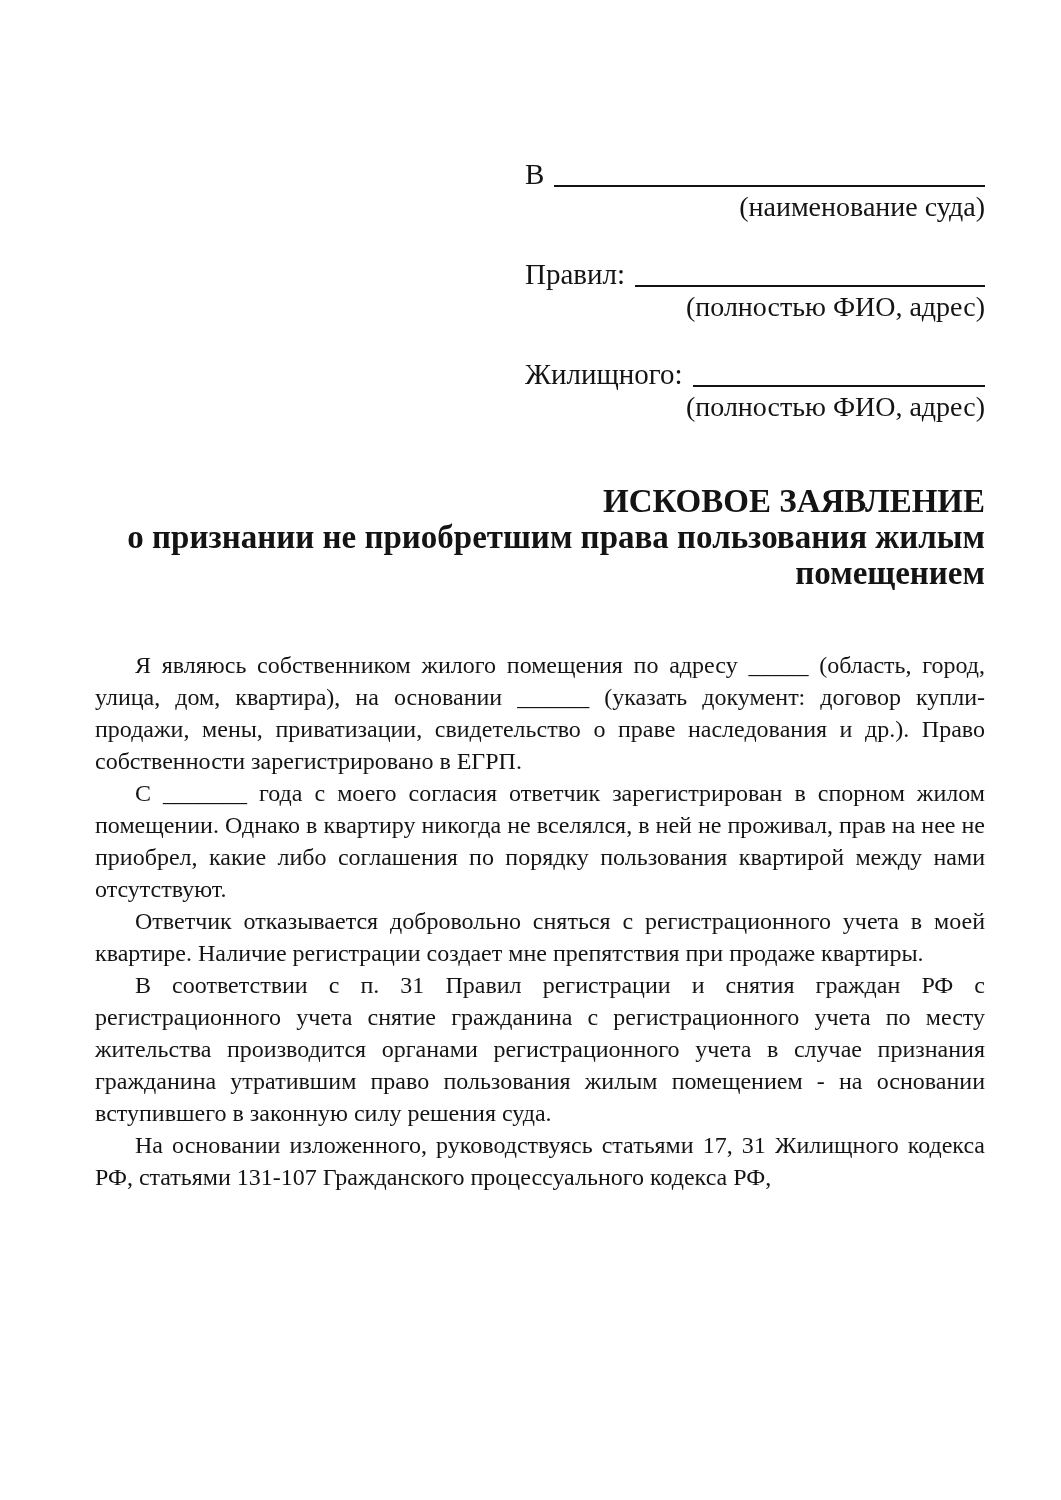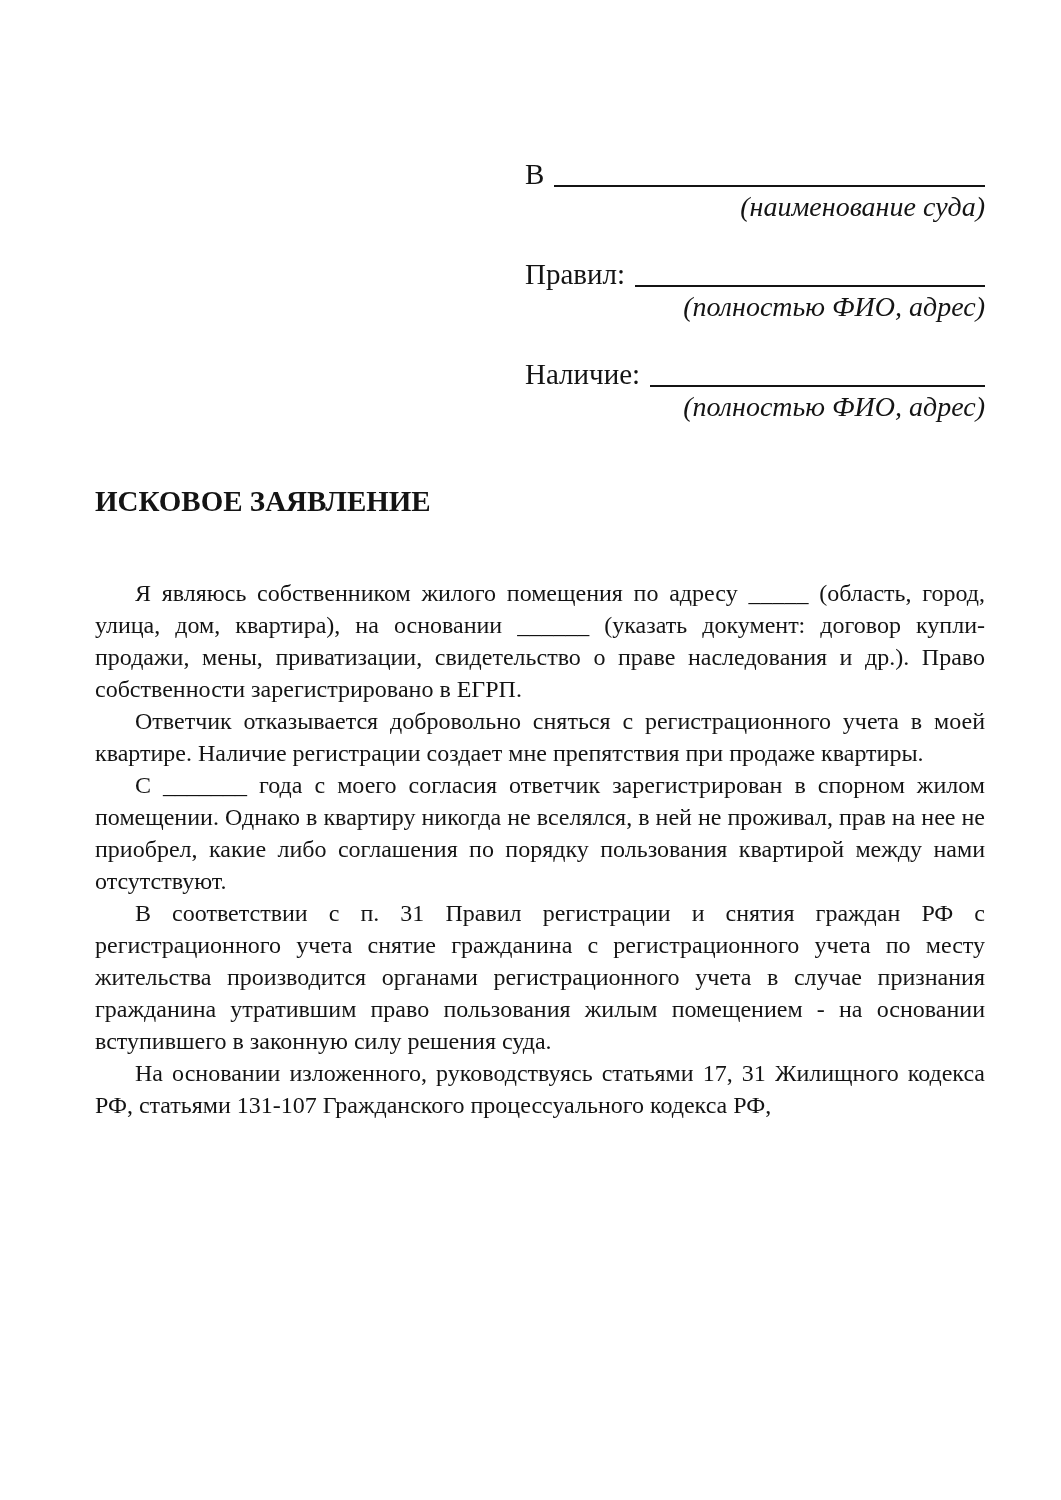--- a/index.html
+++ b/index.html
@@ -40,29 +40,28 @@
   .blank-line {
     flex: 1;
     border-bottom: 2px solid #141414;
     margin-bottom: 4px;
     height: 1em;
   }
   .hdr-caption {
     font-size: 28px;
     line-height: 32px;
     text-align: right;
-    font-style: italic;
   }
 
   
   .doc-title {
     margin-top: 60px;
-    text-align: left;
+    text-align: right;
     font-weight: bold;
-    font-size: 29px;
+    font-size: 33px;
     line-height: 36px;
   }
 
   
   .doc-body {
     margin-top: 58px;
     font-size: 24px;
     line-height: 32px;
     text-align: justify;
   }
@@ -89,33 +88,34 @@
     <div class="hdr-group">
       <div class="hdr-row">
         <span class="hdr-label">Правил:</span>
         <span class="blank-line"></span>
       </div>
       <div class="hdr-caption">(полностью ФИО, адрес)</div>
     </div>
 
     <div class="hdr-group">
       <div class="hdr-row">
-        <span class="hdr-label">Наличие:</span>
+        <span class="hdr-label">Жилищного:</span>
         <span class="blank-line"></span>
       </div>
       <div class="hdr-caption">(полностью ФИО, адрес)</div>
     </div>
 
   </div>
 
   <div class="doc-title">
     <div>ИСКОВОЕ ЗАЯВЛЕНИЕ</div>
+    <div>о признании не приобретшим права пользования жилым помещением</div>
   </div>
 
   <div class="doc-body">
     <p>Я являюсь собственником жилого помещения по адресу _____ (область, город, улица, дом, квартира), на основании ______ (указать документ: договор купли-продажи, мены, приватизации, свидетельство о праве наследования и др.). Право собственности зарегистрировано в ЕГРП.</p>
+    <p>С _______ года с моего согласия ответчик зарегистрирован в спорном жилом помещении. Однако в квартиру никогда не вселялся, в ней не проживал, прав на нее не приобрел, какие либо соглашения по порядку пользования квартирой между нами отсутствуют.</p>
     <p>Ответчик отказывается добровольно сняться с регистрационного учета в моей квартире. Наличие регистрации создает мне препятствия при продаже квартиры.</p>
-    <p>С _______ года с моего согласия ответчик зарегистрирован в спорном жилом помещении. Однако в квартиру никогда не вселялся, в ней не проживал, прав на нее не приобрел, какие либо соглашения по порядку пользования квартирой между нами отсутствуют.</p>
     <p>В соответствии с п. 31 Правил регистрации и снятия граждан РФ с регистрационного учета снятие гражданина с регистрационного учета по месту жительства производится органами регистрационного учета в случае признания гражданина утратившим право пользования жилым помещением - на основании вступившего в законную силу решения суда.</p>
     <p>На основании изложенного, руководствуясь статьями 17, 31 Жилищного кодекса РФ, статьями 131-107 Гражданского процессуального кодекса РФ,</p>
   </div>
 
 </div>
 
 </body></html>

